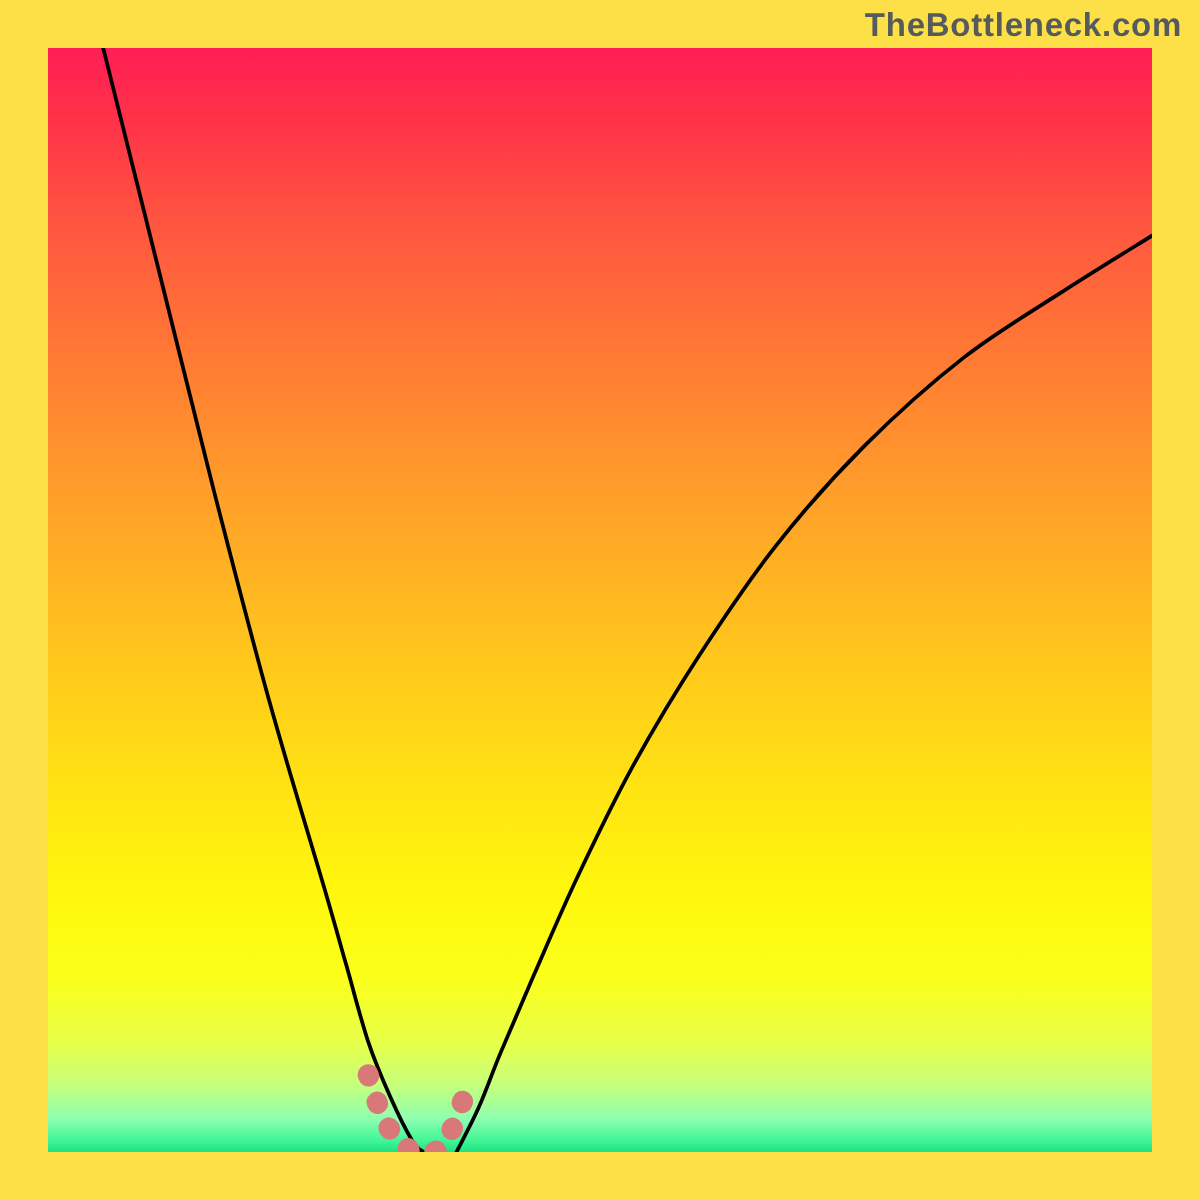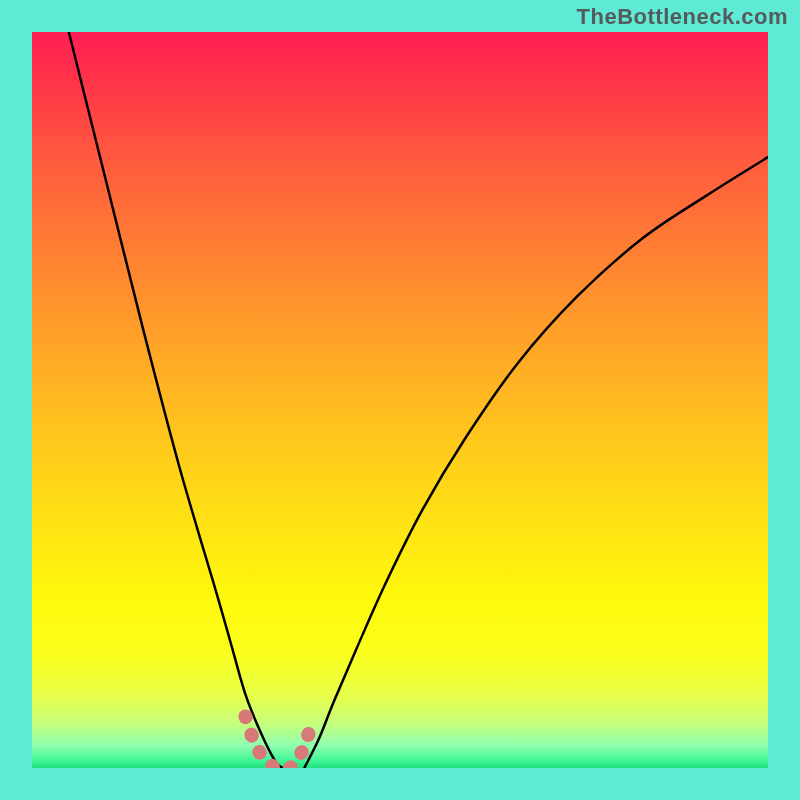--- a/index.html
+++ b/index.html
@@ -8,21 +8,21 @@
     width: 800px;
     height: 800px;
     background: #000;
     overflow: hidden;
     font-family: Arial, Helvetica, sans-serif;
   }
   .outer {
     width: 800px;
     height: 800px;
     position: relative;
-    background: #5eead4;
+    background: #fde047;
   }
   .plot {
     position: absolute;
     left: 32px;
     top: 32px;
     width: 736px;
     height: 736px;
     background: linear-gradient(to bottom,
       #ff1e55 0%,
       #ff3149 6%,

